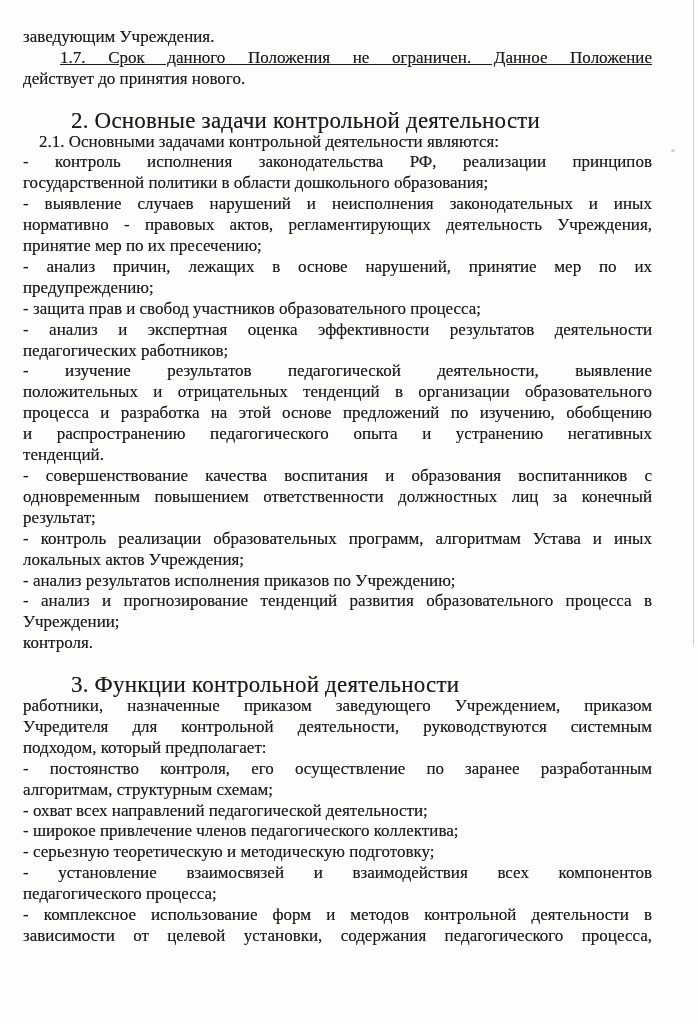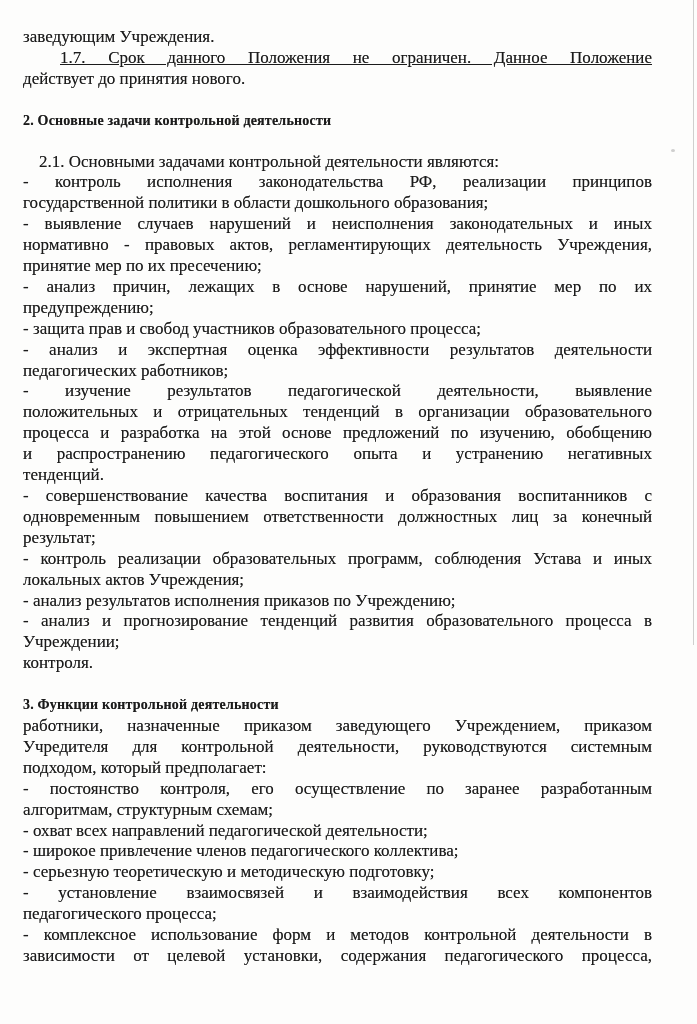--- a/index.html
+++ b/index.html
@@ -32,23 +32,24 @@
     line-height: 20.9px;
     text-align: left;
     white-space: normal;
   }
   
   .line.fill {
     text-align: justify;
     text-align-last: justify;
   }
   .block.heading .line {
-    font-weight: bold;
-    font-size: 14px;
+    font-weight: normal;
+    font-size: 23px;
     letter-spacing: 0.2px;
+    margin-left: 48px;
   }
   
   .scan-edge-line {
     position: absolute;
     left: 693px;
     top: 0;
     width: 1.4px;
     height: 645px;
     background: rgba(150,150,150,0.45);
   }
@@ -79,21 +80,21 @@
         <div class="line">заведующим Учреждения.</div>
       </div>
       <div class="block para">
         <div class="line fill" style="text-indent: 37px; text-decoration: underline;">1.7. Срок данного Положения не ограничен. Данное Положение</div>
         <div class="line">действует до принятия нового.</div>
       </div>
       <div class="block heading">
         <div class="line">2. Основные задачи контрольной деятельности</div>
       </div>
       <div class="block para">
-        <div class="line" style="text-indent: 16px; margin-top: 20px;">2.1. Основными задачами контрольной деятельности являются:</div>
+        <div class="line" style="text-indent: 16px;">2.1. Основными задачами контрольной деятельности являются:</div>
       </div>
       <div class="block para">
         <div class="line fill">- контроль исполнения законодательства РФ, реализации принципов</div>
         <div class="line">государственной политики в области дошкольного образования;</div>
       </div>
       <div class="block para">
         <div class="line fill">- выявление случаев нарушений и неисполнения законодательных и иных</div>
         <div class="line fill">нормативно - правовых актов, регламентирующих деятельность Учреждения,</div>
         <div class="line">принятие мер по их пресечению;</div>
       </div>
@@ -114,21 +115,21 @@
         <div class="line fill">процесса и разработка на этой основе предложений по изучению, обобщению</div>
         <div class="line fill">и распространению педагогического опыта и устранению негативных</div>
         <div class="line">тенденций.</div>
       </div>
       <div class="block para">
         <div class="line fill">- совершенствование качества воспитания и образования воспитанников с</div>
         <div class="line fill">одновременным повышением ответственности должностных лиц за конечный</div>
         <div class="line">результат;</div>
       </div>
       <div class="block para">
-        <div class="line fill">- контроль реализации образовательных программ, соблюдения Устава и иных</div>
+        <div class="line fill">- контроль реализации образовательных программ, алгоритмам Устава и иных</div>
         <div class="line">локальных актов Учреждения;</div>
       </div>
       <div class="block para">
         <div class="line">- анализ результатов исполнения приказов по Учреждению;</div>
       </div>
       <div class="block para">
         <div class="line fill">- анализ и прогнозирование тенденций развития образовательного процесса в</div>
         <div class="line">Учреждении;</div>
       </div>
       <div class="block para">

